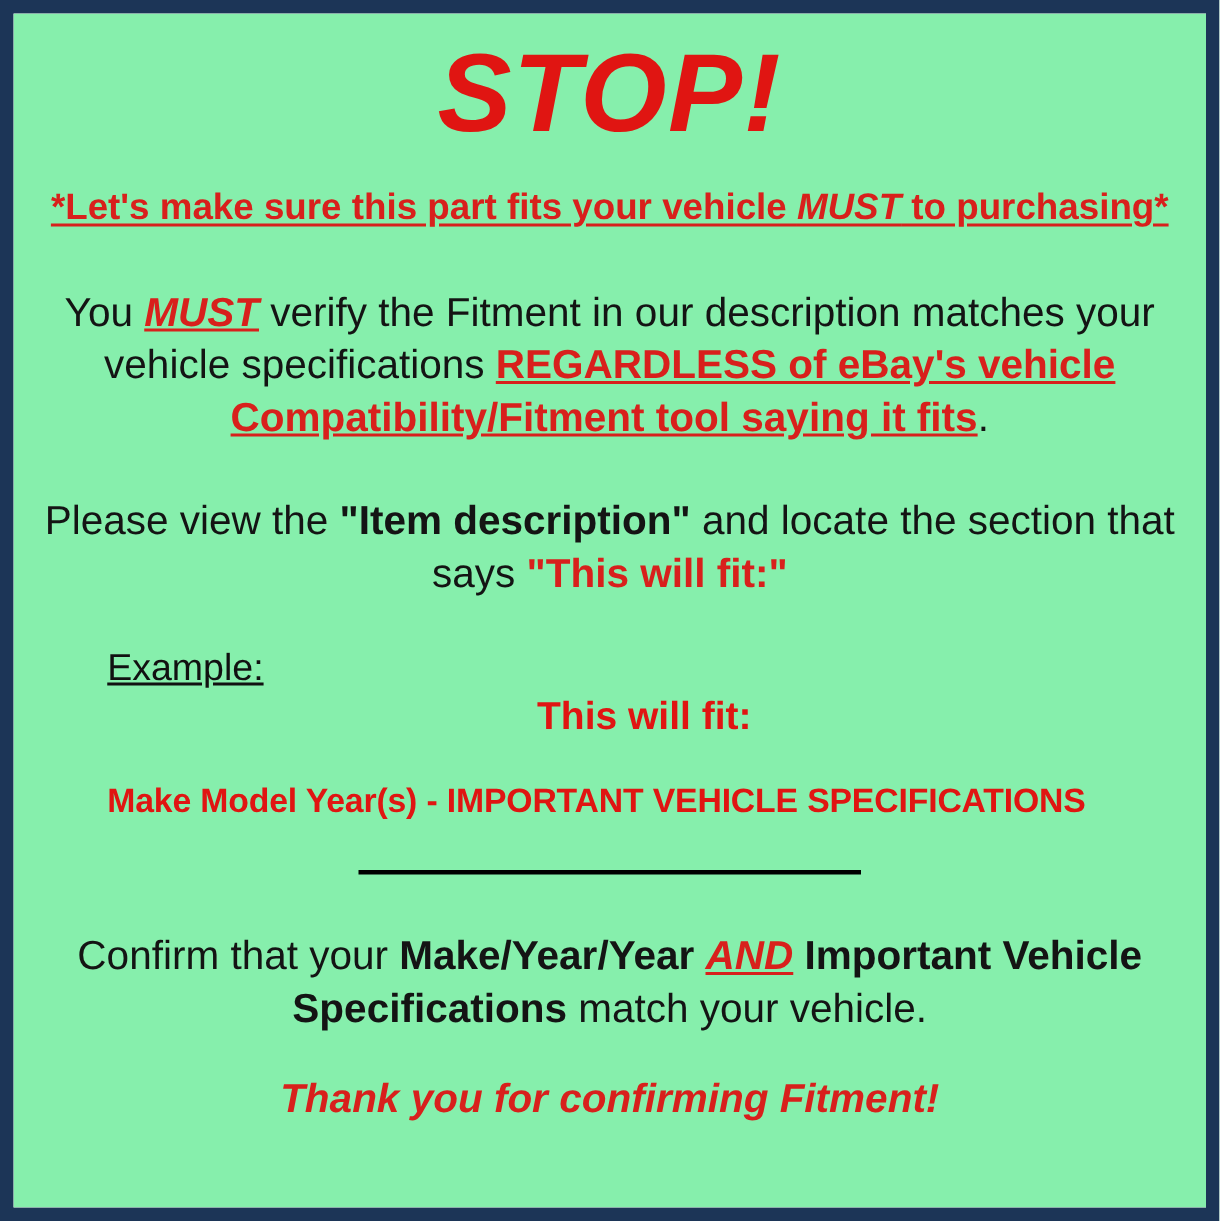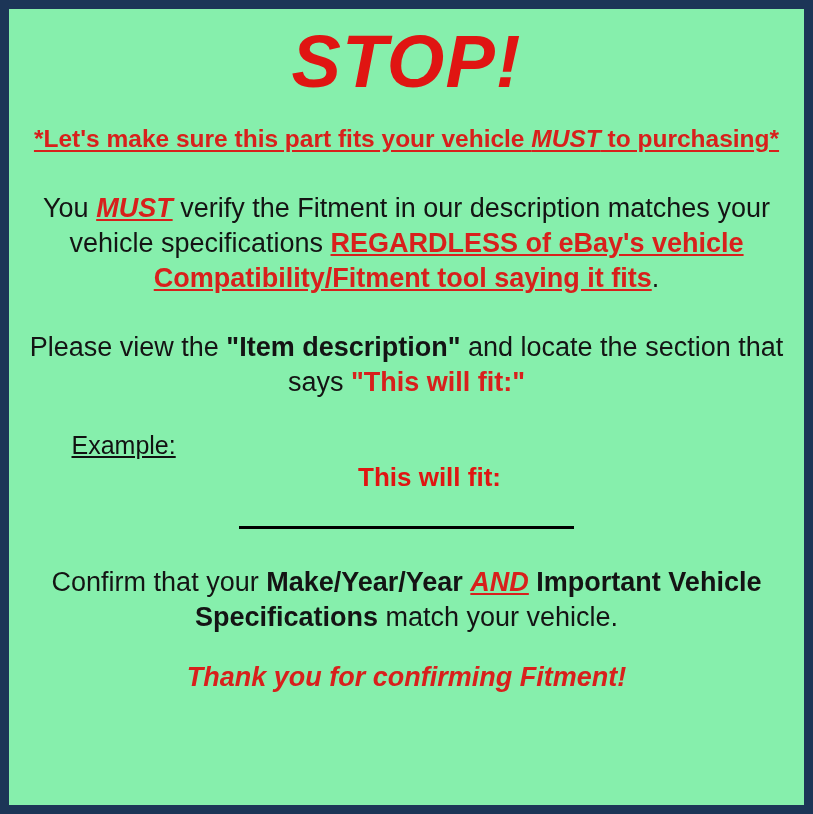--- a/index.html
+++ b/index.html
@@ -148,20 +148,21 @@
 
     <div class="subtitle-line"><span>*Let's make sure this part fits your vehicle </span><span class="ital">MUST</span><span> to purchasing*</span></div>
 
     <div class="para para-must"><span>You </span><span class="u-red-bold-ital">MUST</span><span> verify the Fitment in our description matches your vehicle specifications </span><span class="u-red-bold">REGARDLESS of eBay's vehicle Compatibility/Fitment tool saying it fits</span><span>.</span></div>
 
     <div class="para para-itemdesc"><span>Please view the </span><span class="bold">"Item description"</span><span> and locate the section that says </span><span class="red-bold">"This will fit:"</span></div>
 
     <div class="example-block">
       <div><span class="example-label">Example:</span></div>
       <div class="example-fit">This will fit:</div>
+      <div class="example-spec">Make Model Year(s) - IMPORTANT VEHICLE SPECIFICATIONS</div>
     </div>
 
     <div class="divider-wrap">
       <span class="divider-rule"></span>
     </div>
 
     <div class="para para-confirm"><span>Confirm that your </span><span class="bold">Make/Year/Year</span><span> </span><span class="u-red-bold-ital">AND</span><span> </span><span class="bold">Important Vehicle Specifications</span><span> match your vehicle.</span></div>
 
 
     <div class="thanks">Thank you for confirming Fitment!</div>

